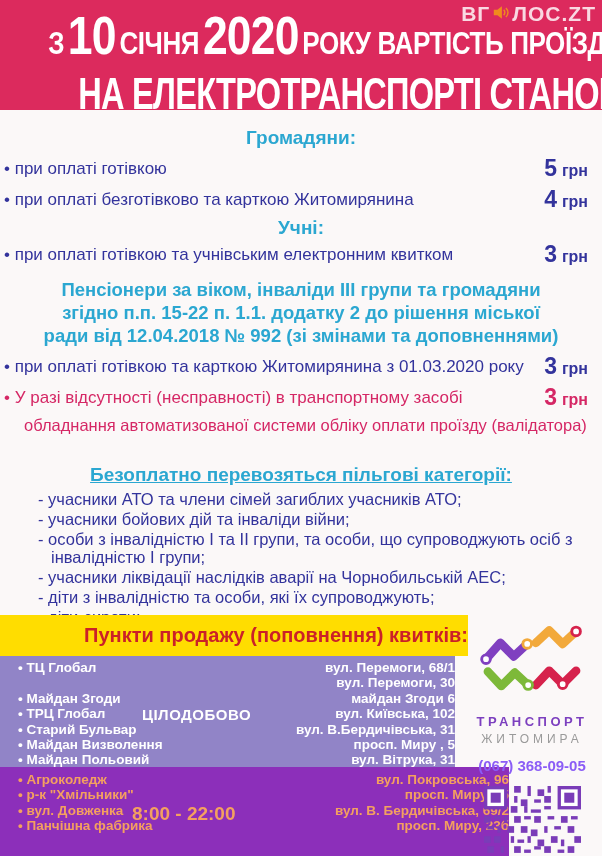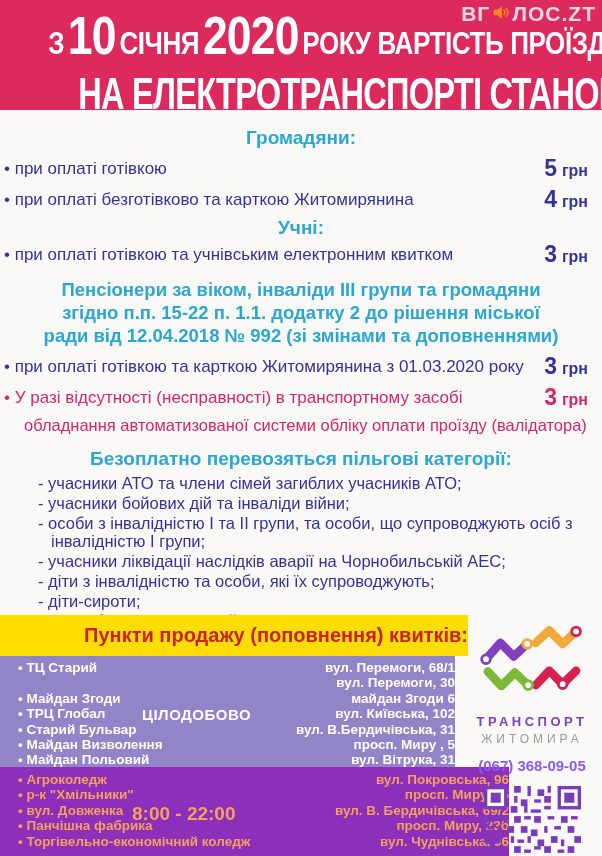--- a/index.html
+++ b/index.html
@@ -29,21 +29,21 @@
           color:#33339C; font-size:17px; }
   .frow .lbl::before { content:"• "; }
   .price { margin-left:auto; white-space:nowrap; font-weight:bold; }
   .price .num { font-size:23px; }
   .price .unit { font-size:16px; }
   .hl { color:#D52765 !important; }
   .pens-h { max-width:520px; margin:8px auto 4px; line-height:23px; font-size:18.5px; }
   .note { color:#D52765; font-size:16.5px; padding:2px 14px 0 24px; line-height:21px; }
 
   
-  .free-h { margin-top:12px; }
+  .free-h { margin-top:28px;text-decoration:underline; }
   .free { padding:5px 20px 0 38px; color:#33339C; font-size:16.5px; }
   .free-item { padding-left:13px; text-indent:-13px; line-height:17.5px;
                margin-bottom:2.5px; }
   .free-item::before { content:"- "; }
 
   
   .bottom { position:absolute; left:0; top:615px; width:602px; height:241px; }
   .yellow-band { position:absolute; left:0; top:0; width:468px; height:41px;
                  background:#FFDD00; display:flex; align-items:center;
                  justify-content:flex-end; }
@@ -134,21 +134,21 @@
   </div>
 
   <div class="bottom">
 
     <div class="yellow-band">
       <span class="t">Пункти продажу (поповнення) квитків:</span>
     </div>
 
     <div class="band band-24">
       <div class="pt-row">
-          <span class="pt-name">ТЦ Старий</span>
+          <span class="pt-name">ТЦ Глобал</span>
           <span class="pt-addr">вул. Перемоги, 68/1</span>
         </div>
       <div class="pt-row">
           <span class="pt-addr">вул. Перемоги, 30</span>
         </div>
       <div class="pt-row">
           <span class="pt-name">Майдан Згоди</span>
           <span class="pt-addr">майдан Згоди 6</span>
         </div>
       <div class="pt-row">
@@ -179,24 +179,20 @@
           <span class="pt-name">р-к "Хмільники"</span>
           <span class="pt-addr">просп. Миру, 15</span>
         </div>
       <div class="pt-row">
           <span class="pt-name">вул. Довженка</span>
           <span class="pt-addr">вул. В. Бердичівська, 69/2</span>
         </div>
       <div class="pt-row">
           <span class="pt-name">Панчішна фабрика</span>
           <span class="pt-addr">просп. Миру, 23б</span>
-        </div>
-      <div class="pt-row">
-          <span class="pt-name">Торгівельно-економічний коледж</span>
-          <span class="pt-addr">вул. Чуднівська, 96</span>
         </div>
       <div class="mid-label-day">8:00 - 22:00</div>
     </div>
 
     <div class="brandcol">
       <div class="logo">
         <svg width="120" height="92" viewBox="0 0 120 96">
           <g fill="none" stroke-width="9" stroke-linecap="round" stroke-linejoin="round">
             <polyline points="12,43 27,26 41,40 55,27" stroke="#8040C0"></polyline>
             <polyline points="64,26 78,13 92,27 106,14" stroke="#F2A93B"></polyline>

